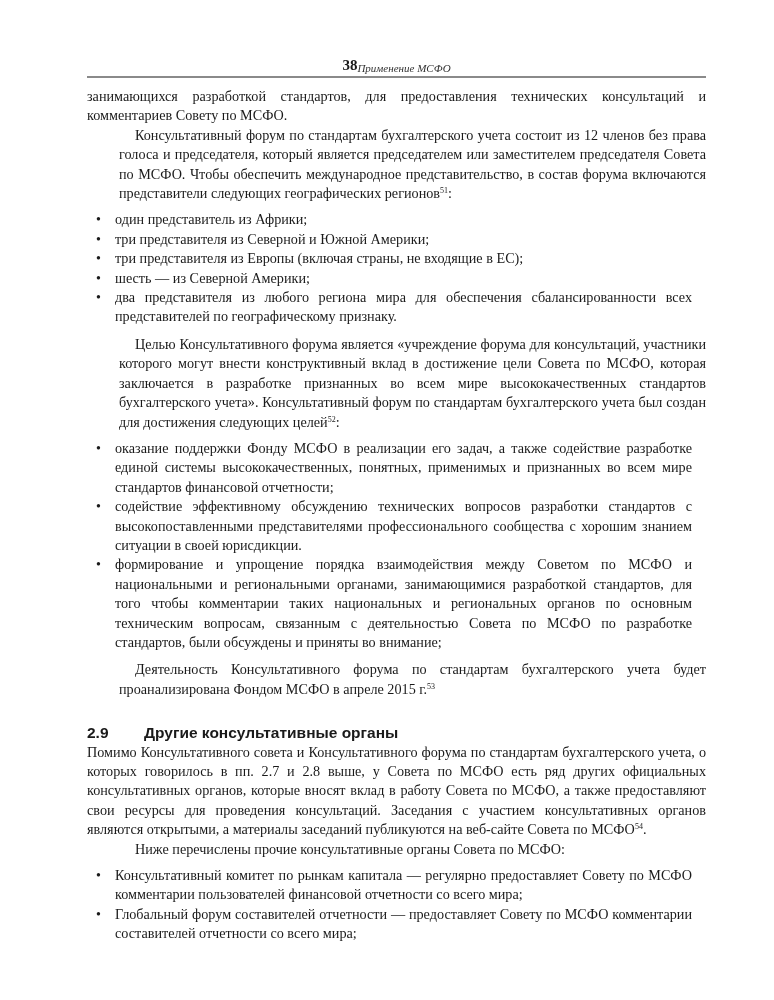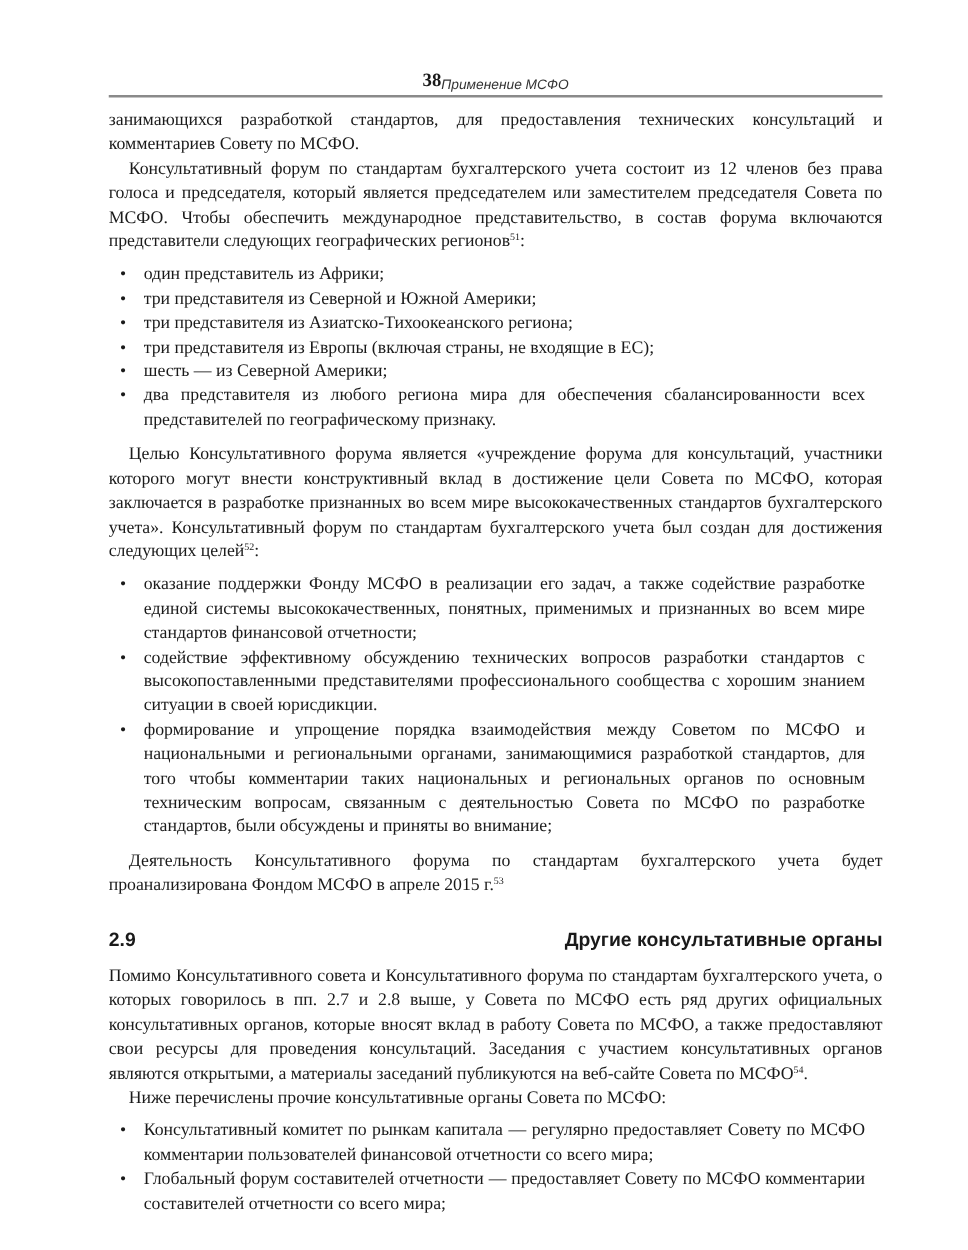--- a/index.html
+++ b/index.html
@@ -1,47 +1,46 @@
 <!DOCTYPE html>
 <html><head>
 <meta charset="utf-8">
 <style>
   html, body { margin: 0; padding: 0; background: #ffffff; }
   body { width: 774px; height: 1000px; position: relative; overflow: hidden; color: #1a1a1a; }
   .page { position: absolute; left: 87px; top: 52px; width: 619px; }
   .running-head { display: flex; justify-content: center; align-items: flex-end; height: 22px; border-bottom: 2px solid #8a8a8a; padding-bottom: 2px; }
   .page-number { font-family: "Liberation Serif", serif; font-weight: bold; font-size: 15px; }
-  .running-title { font-family: Liberation Sans, sans-serif; font-style: italic; font-size: 11px; color: #333; }
+  .running-title { font-family: Liberation Serif, serif; font-style: italic; font-size: 11px; color: #333; }
   .body { margin-top: 9px; font-family: "Liberation Serif", serif; font-size: 14.2px; line-height: 19.4px; text-align: justify; hyphens: manual; }
   p { margin: 0; }
-  p.indent { text-indent: 16px; }
+  p.indent { text-indent: 16px; margin-left: 32px; }
   ul { margin: 7px 14px 8px 0; padding: 0; list-style: none; }
   ul li { position: relative; padding-left: 28px; }
   ul li::before { content: "\2022"; position: absolute; left: 9px; top: 0; font-size: 14px; }
   sup { font-size: 8px; line-height: 0; vertical-align: 5px; }
-  h2 { font-family: "Liberation Sans", sans-serif; font-size: 15.5px; font-weight: bold; margin: 24px 0 10px 0; display: flex; justify-content: space-between; }
+  h2 { font-family: "Liberation Sans", sans-serif; font-size: 15.5px; font-weight: bold; margin: 24px 0 0 0; display: flex; }
   h2 .sec-num { width: 57px; display: inline-block; }
 </style>
 </head>
 <body>
 
 <div class="page">
   <div class="running-head">
     <span class="page-number">38</span>
     <span class="running-title">Применение МСФО</span>
   </div>
 
   <div class="body">
     <p>занимающихся разработкой стандартов, для предоставления технических консультаций и комментариев Совету по МСФО.</p>
     <p class="indent"><span>Консультативный форум по стандартам бухгалтерского учета состоит из 12 членов без права голоса и председателя, который является председателем или заместителем председателя Совета по МСФО. Чтобы обеспечить международное представительство, в состав форума включаются представители следующих географических регионов</span><sup>51</sup><span>:</span></p>
 
     <ul>
       <li>один представитель из Африки;</li>
       <li>три представителя из Северной и Южной Америки;</li>
-      <li>три представителя из Азиатско-Тихоокеанского региона;</li>
       <li>три представителя из Европы (включая страны, не входящие в ЕС);</li>
       <li>шесть — из Северной Америки;</li>
       <li>два представителя из любого региона мира для обеспечения сбалансированности всех представителей по географическому признаку.</li>
     </ul>
 
     <p class="indent"><span>Целью Консультативного форума является «учреждение форума для консультаций, участники которого могут внести конструктивный вклад в достижение цели Совета по МСФО, которая заключается в разработке признанных во всем мире высококачественных стандартов бухгалтерского учета». Консультативный форум по стандартам бухгалтерского учета был создан для достижения следующих целей</span><sup>52</sup><span>:</span></p>
 
     <ul>
       <li>оказание поддержки Фонду МСФО в реализации его задач, а также содействие разработке единой системы высококачественных, понятных, применимых и признанных во всем мире стандартов финансовой отчетности;</li>
       <li>содействие эффективному обсуждению технических вопросов разработки стандартов с высокопоставленными представителями профессионального сообщества с хорошим знанием ситуации в своей юрисдикции.</li>

